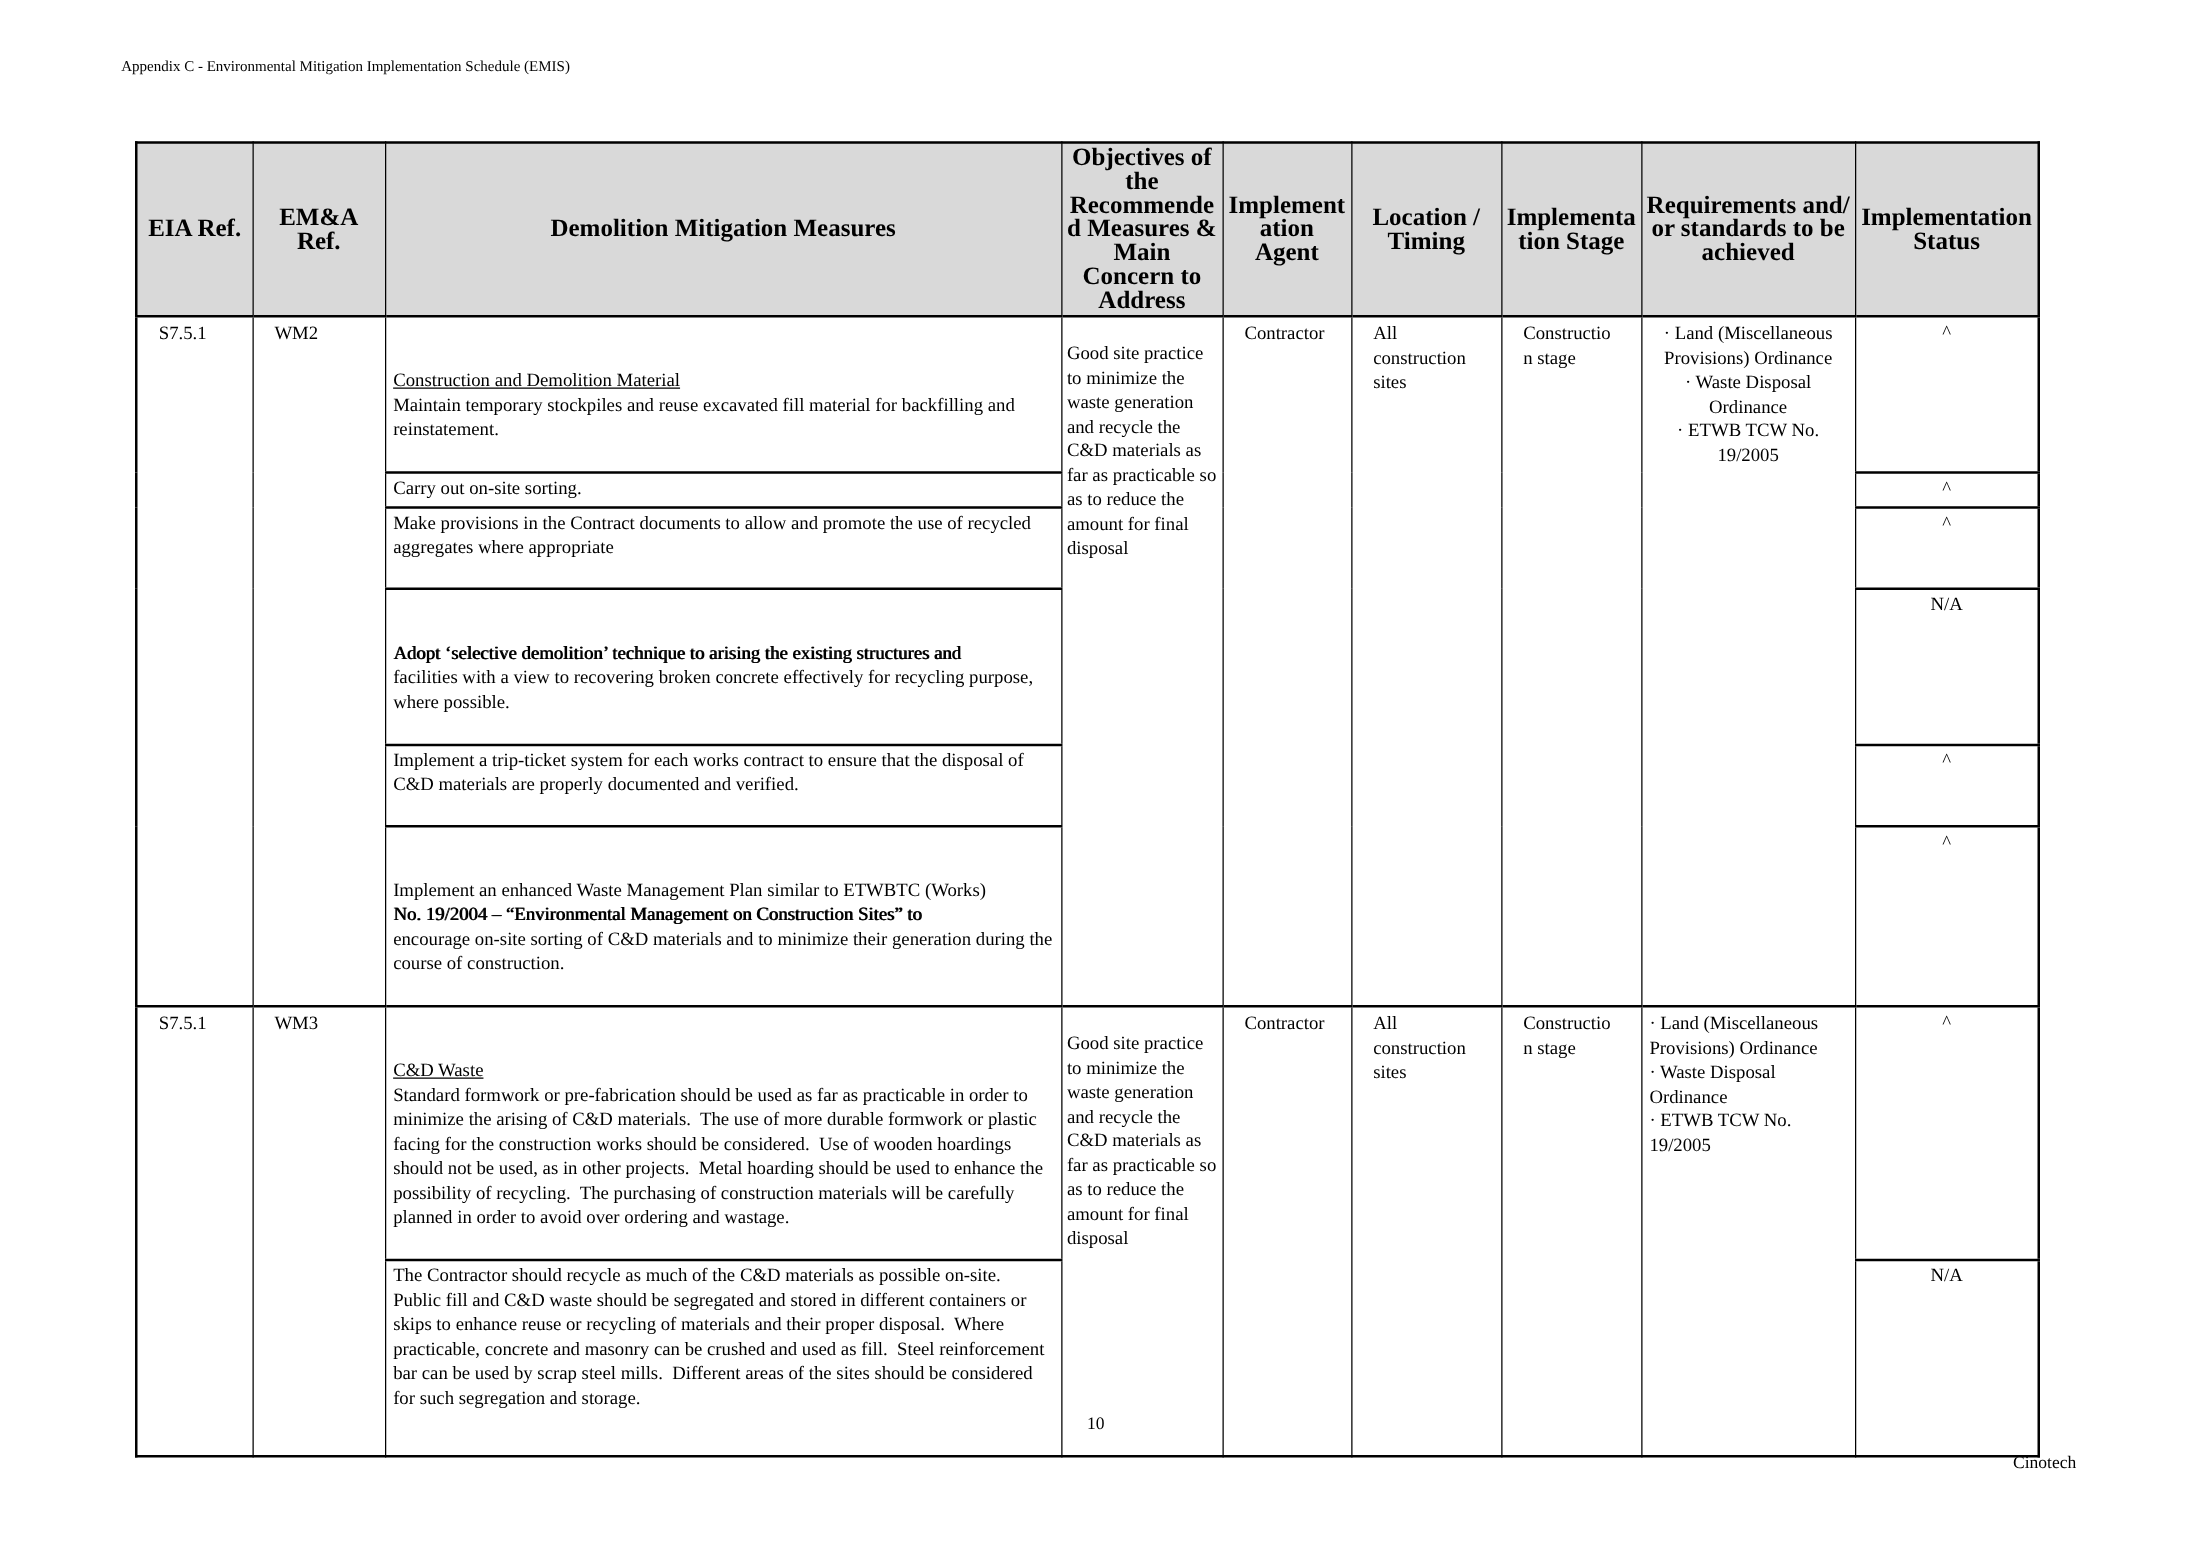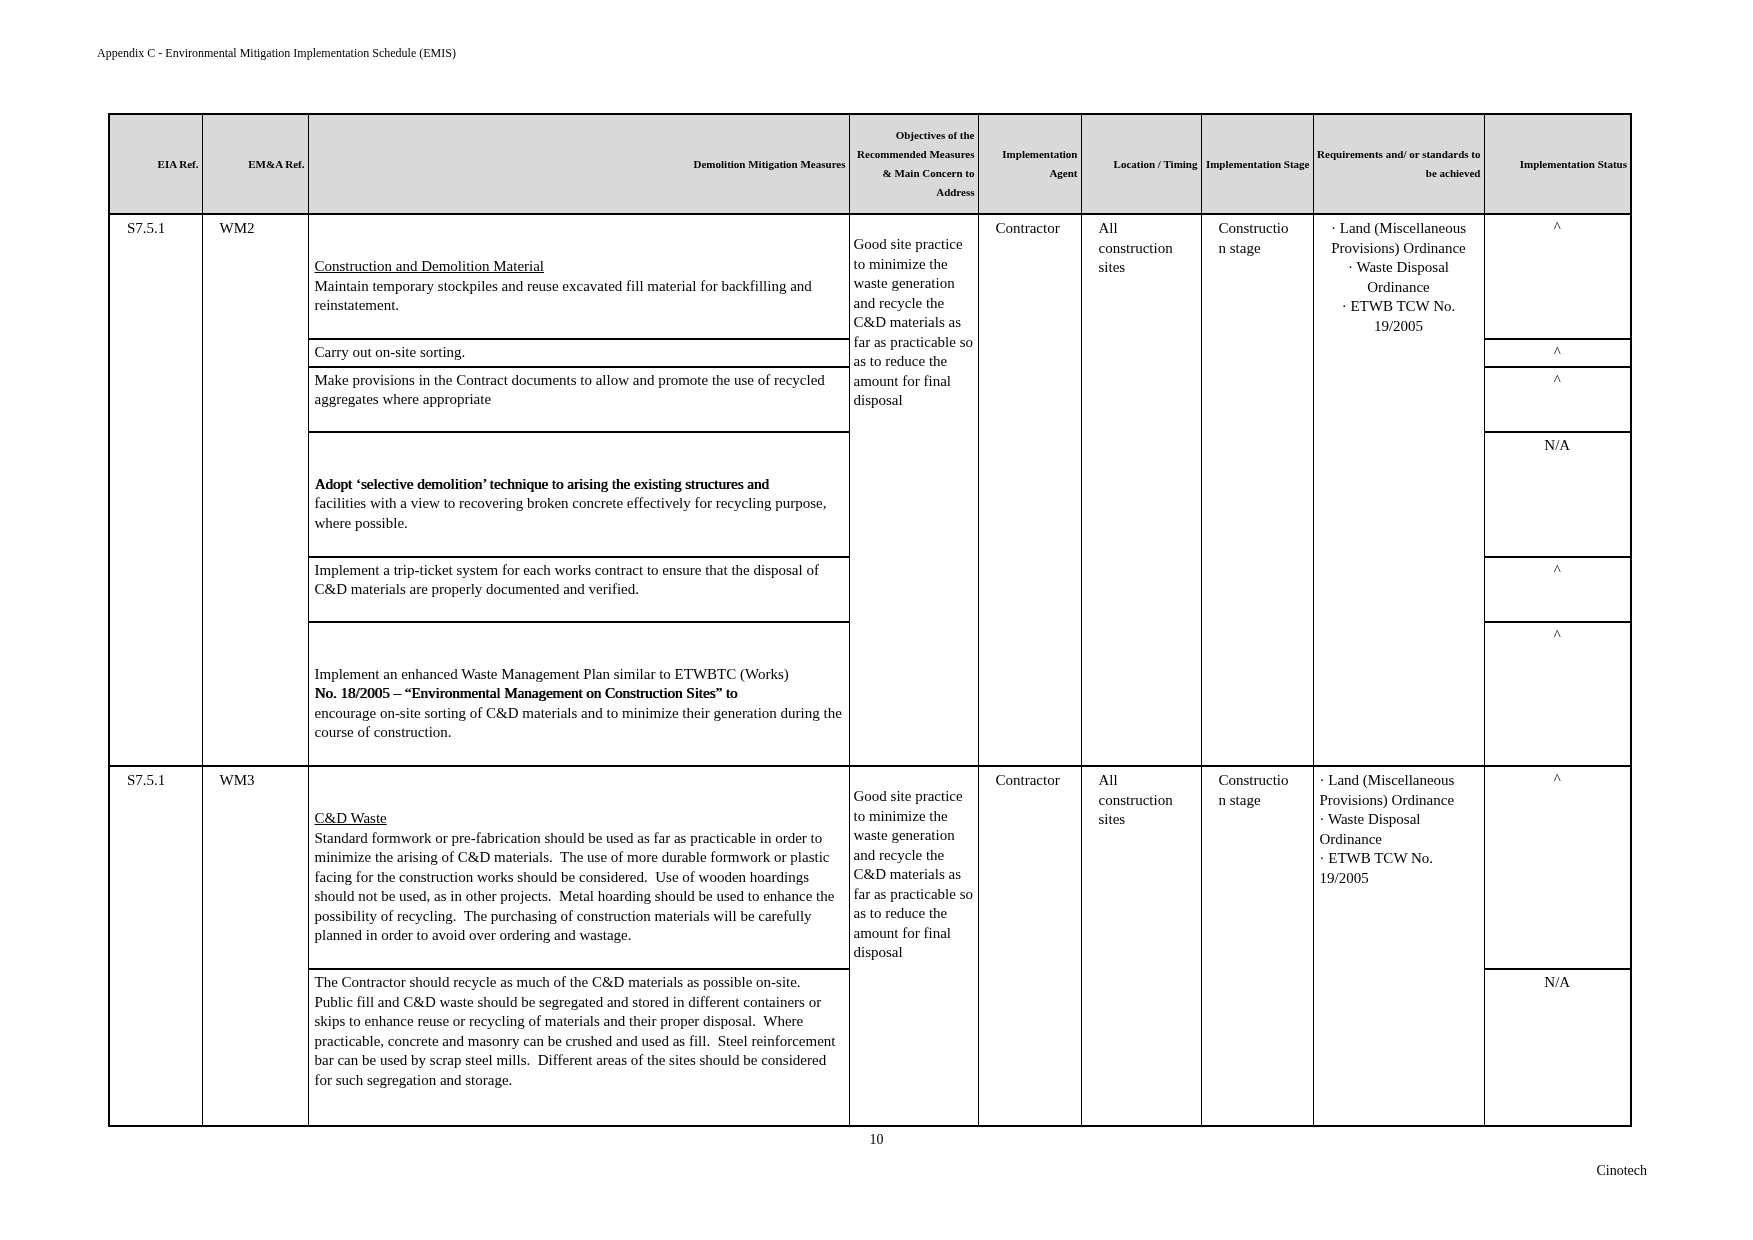--- a/index.html
+++ b/index.html
@@ -20,23 +20,23 @@
     width: 1522px;
     border-collapse: collapse;
     table-layout: fixed;
     border: 2px solid #000;
   }
   .emis-table th {
     background: #d9d9d9;
     border: 1px solid #000;
     border-bottom: 2px solid #000;
     font-weight: bold;
-    font-size: 11px;
+    font-size: 20px;
     line-height: 19px;
-    text-align: right;
+    text-align: center;
     vertical-align: middle;
     padding: 2px 3px;
     word-wrap: break-word;
     overflow-wrap: break-word;
   }
   .emis-table td {
     border: 1px solid #000;
     border-top: 2px solid #000;
     vertical-align: top;
     font-size: 15px;
@@ -60,21 +60,21 @@
   td.objectives { text-align: left; padding: 20px 2px 3px 4px; }
   td.req { padding: 4px 6px; }
   td.req-center { text-align: center; }
   td.req-left { text-align: left; }
   td.status { text-align: center; padding: 3px 2px; }
   .footer-page-num {
     position: absolute; left: 0; top: 1132px; width: 1753px;
     text-align: center; font-size: 14px;
   }
   .footer-company {
-    position: absolute; right: 106px; top: 1163px;
+    position: absolute; right: 92px; top: 1163px;
     font-size: 14px;
   }
 </style>
 </head>
 <body>
 
 <div class="doc-title">Appendix C - Environmental Mitigation Implementation Schedule (EMIS)</div>
 
 <table class="emis-table">
   <colgroup>
@@ -133,21 +133,21 @@
         <span class="seg-block smudge">Adopt ‘selective demolition’ technique to arising the existing structures and</span><span>facilities with a view to recovering broken concrete effectively for recycling purpose, where possible.</span>
       </td>
       <td class="status">N/A</td>
     </tr>
     <tr class="rh65">
       <td class="measure">Implement a trip-ticket system for each works contract to ensure that the disposal of C&amp;D materials are properly documented and verified.</td>
       <td class="status">^</td>
     </tr>
     <tr class="rh96">
       <td class="measure">
-        <span class="seg-block">Implement an enhanced Waste Management Plan similar to ETWBTC (Works)</span><span class="seg-block smudge">No. 18/2005 – “Environmental Management on Construction Sites” to</span><span>encourage on-site sorting of C&amp;D materials and to minimize their generation during the course of construction.</span>
+        <span class="seg-block">Implement an enhanced Waste Management Plan similar to ETWBTC (Works)</span><span class="seg-block smudge">No. 19/2004 – “Environmental Management on Construction Sites” to</span><span>encourage on-site sorting of C&amp;D materials and to minimize their generation during the course of construction.</span>
       </td>
       <td class="status">^</td>
     </tr>
 
     <tr class="rh185">
       <td class="center-top" rowspan="2">S7.5.1</td>
       <td class="center-top" rowspan="2">WM3</td>
       <td class="measure">
         <span class="measure-heading">C&amp;D Waste</span><span>Standard formwork or pre-fabrication should be used as far as practicable in order to minimize the arising of C&amp;D materials.&nbsp; The use of more durable formwork or plastic facing for the construction works should be considered.&nbsp; Use of wooden hoardings should not be used, as in other projects.&nbsp; Metal hoarding should be used to enhance the possibility of recycling.&nbsp; The purchasing of construction materials will be carefully planned in order to avoid over ordering and wastage.</span>
       </td>

